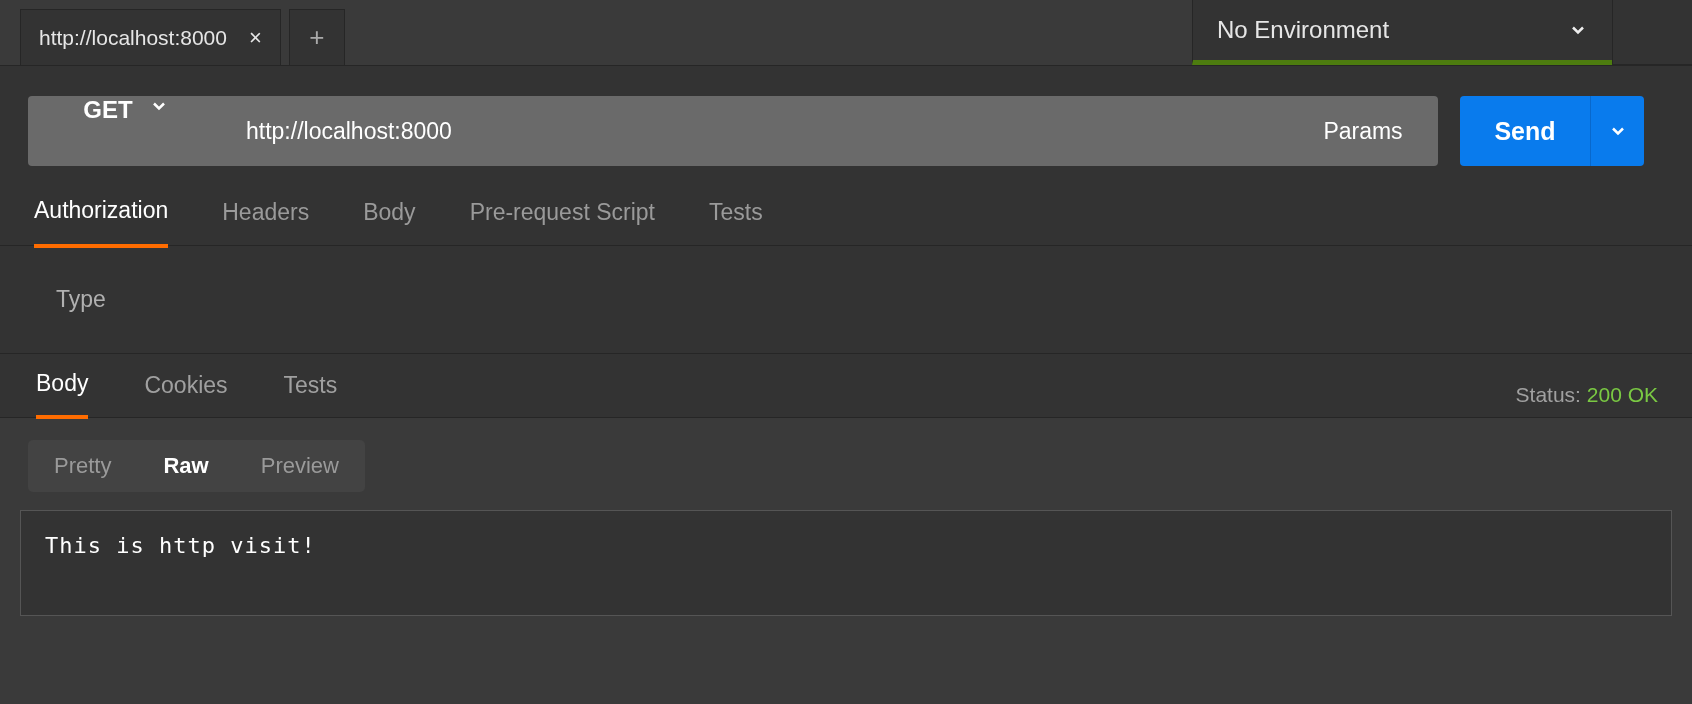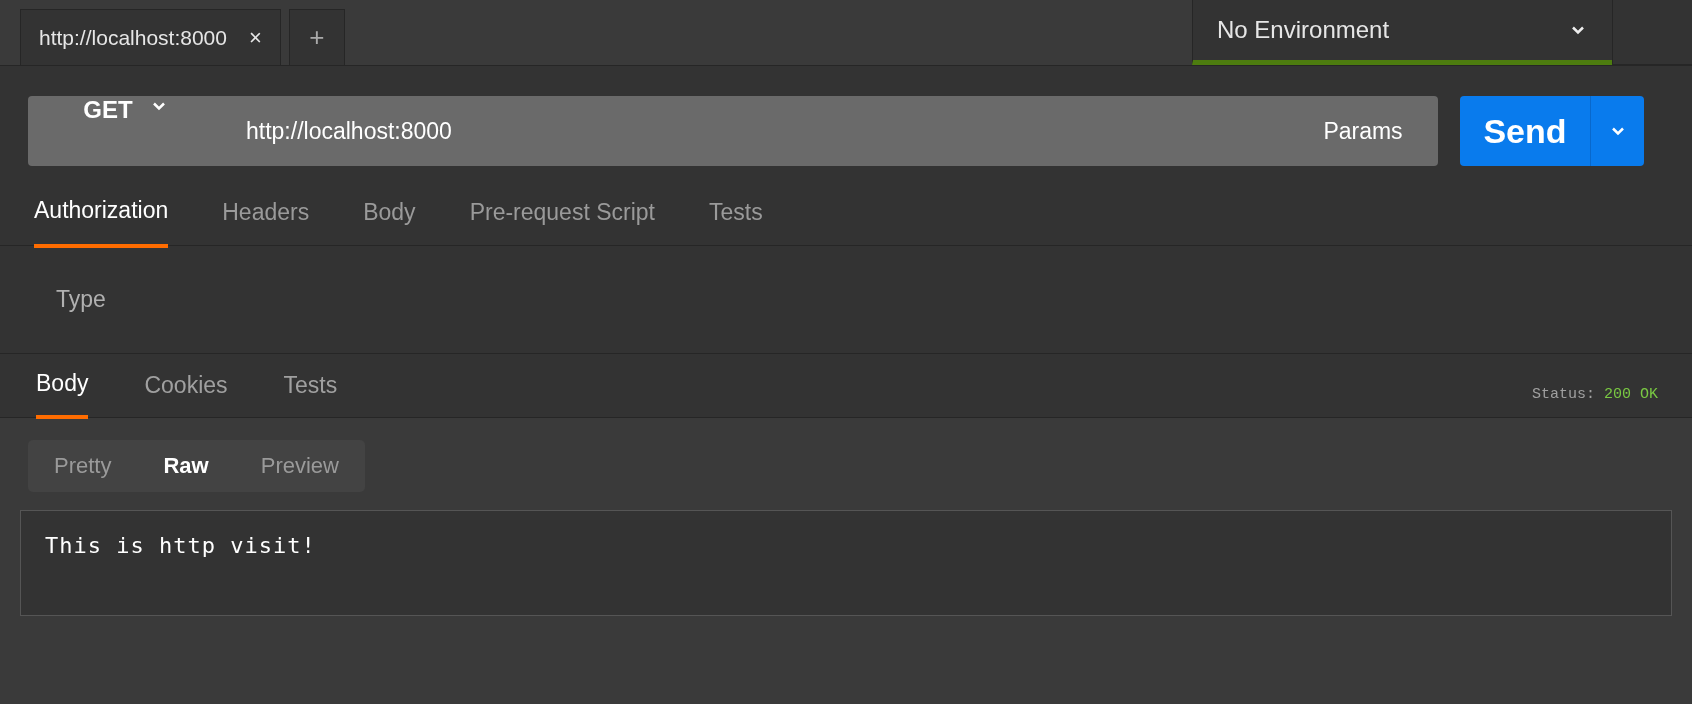--- a/index.html
+++ b/index.html
@@ -85,21 +85,21 @@
     background: #6a6a6a;
     display: flex; align-items: center; justify-content: center;
     width: 150px;
     font-size: 23px; color: #ffffff;
     border-radius: 0 4px 4px 0;
     cursor: pointer;
   }
   .send-btn {
     background: #097bed;
     color: #ffffff;
-    font-size: 34px; font-weight: bold;
+    font-size: 25px; font-weight: bold;
     display: flex; align-items: center; justify-content: center;
     width: 130px;
     margin-left: 22px;
     border-radius: 4px 0 0 4px;
     cursor: pointer;
   }
   .send-caret {
     background: #097bed;
     width: 54px;
     display: flex; align-items: center; justify-content: center;
@@ -143,21 +143,21 @@
     display: flex; align-items: center;
     padding: 18px 34px 0 36px;
     height: 64px;
     background: #333333;
     border-bottom: 1px solid #262626;
     font-size: 23px;
   }
   .resp-tab { color: #a0a0a0; cursor: pointer; margin-right: 56px; padding-bottom: 18px; }
   .resp-tab.active { color: #ffffff; border-bottom: 4px solid #ff6c00; }
   .resp-tab .count { color: #7ac943; }
-  .status-area { margin-left: auto; font-size: 15px; color: #a0a0a0; font-family: Liberation Mono, monospace; }
+  .status-area { margin-left: auto; font-size: 21px; color: #a0a0a0; }
   .status-area .val { color: #7ac943; }
 
   .view-modes {
     display: inline-flex;
     background: #434343;
     border-radius: 5px;
     margin: 22px 0 0 28px;
     padding: 0;
     height: 52px;
     align-items: center;

